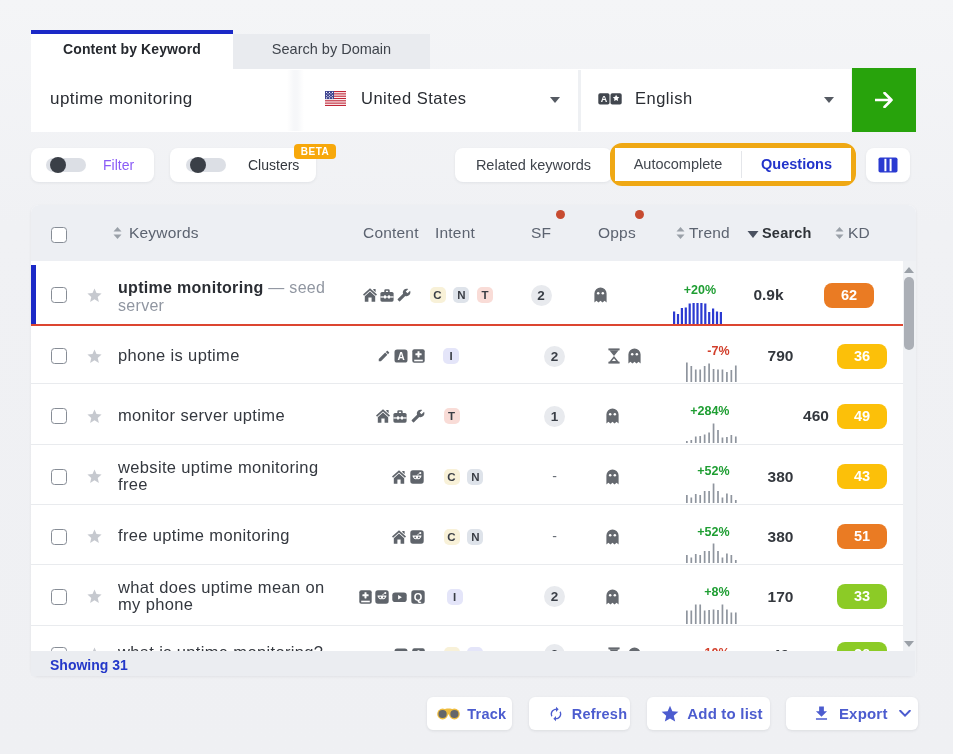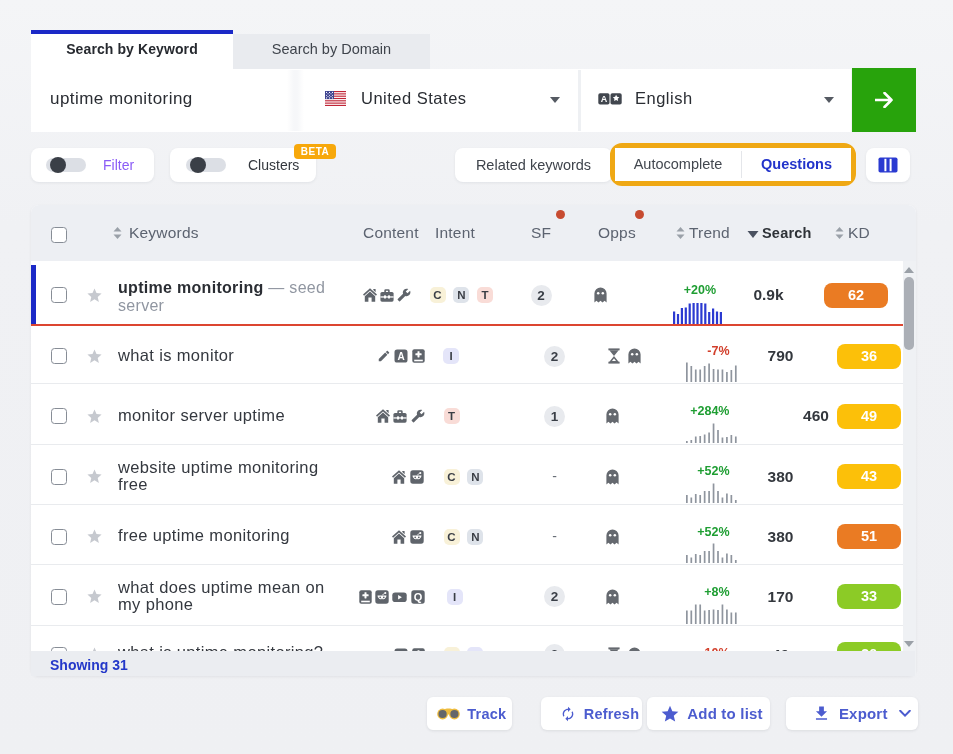--- a/index.html
+++ b/index.html
@@ -30,34 +30,34 @@
   .hlabel { position:absolute; top:205px; height:56px; line-height:56px; font-size:15.5px; letter-spacing:0.2px; color:#5c6370; }
   .reddot { position:absolute; width:9px; height:9px; border-radius:50%; background:#c74b30; }
   .gutter { left:903px; top:261px; width:13px; height:415px; background:#eff1f4; }
   .rowline { position:absolute; left:31px; width:872px; height:1px; background:#e9ebee; }
   .cell { position:absolute; display:flex; align-items:center; gap:3.3px; }
   .check { position:absolute; left:51px; width:16px; height:16px; border:1.6px solid #878d96; border-radius:3.5px; background:#fff; }
   .kw { position:absolute; left:118px; font-size:16.5px; letter-spacing:0.35px; color:#34383f; line-height:17.5px; }
   .pill { display:inline-block; width:16px; height:16px; border-radius:5px; font-size:11.5px; font-weight:bold; color:#3a3e45; text-align:center; line-height:16px; margin-right:4.5px; }
   .pC { background:#f8f1d8; } .pN { background:#dee3ea; } .pT { background:#f9dcd7; } .pI { background:#e4e5f9; }
   .sfc { width:21px; height:21px; border-radius:50%; background:#e8eaee; color:#3a3f47; font-size:13.5px; font-weight:bold; text-align:center; line-height:21px; }
-  .kd { position:absolute; width:64px; height:25px; border-radius:8px; color:#fff; font-size:14.5px; font-weight:bold; text-align:center; line-height:25px; }
+  .kd { position:absolute; width:50px; height:25px; border-radius:8px; color:#fff; font-size:14.5px; font-weight:bold; text-align:center; line-height:25px; }
   .kdy { background:#fcc009; } .kdo { background:#ea7b23; } .kdg { background:#8ccb26; }
   .pct { position:absolute; font-size:12.5px; font-weight:bold; }
   .green { color:#1f9e33; } .red { color:#d23f2b; }
   .srch { position:absolute; font-size:15.5px; font-weight:bold; color:#33373d; text-align:center; }
   .footer { left:31px; top:651px; width:884px; height:25px; background:#ebedf1; }
   .showing { left:50px; top:653px; height:25px; line-height:25px; font-size:14px; font-weight:bold; color:#2438c9; }
   
   .bbtn { position:absolute; top:697px; height:33px; background:#fff; border-radius:6px; box-shadow:0 1px 3px rgba(40,45,60,.10); display:flex; align-items:center; justify-content:center; font-size:14.5px; letter-spacing:0.2px; font-weight:bold; color:#4c5ccf; }
 </style>
 </head>
 <body>
 
-<div class="abs tab1">Search by Keyword</div>
+<div class="abs tab1">Content by Keyword</div>
 <div class="abs tab2">Search by Domain</div>
 
 <div class="abs searchrow"></div>
 <div class="abs sr-div1"></div>
 <div class="abs sr-div2"></div>
 <div class="abs kwtext">uptime monitoring</div>
 <div class="abs" id="flag" style="left:325px; top:91px;">
   <svg width="21" height="15" viewBox="0 0 21 15">
     <rect width="21" height="15" fill="#fff"></rect>
     <g fill="#c02637">
@@ -223,21 +223,21 @@
       <rect x="39.00" y="5.50" width="2.20" height="15.5" fill="#2b3ad1"></rect>
       <rect x="42.90" y="8.50" width="2.20" height="12.5" fill="#2b3ad1"></rect>
       <rect x="46.80" y="9.00" width="2.20" height="12.0" fill="#2b3ad1"></rect>
     </svg>
 <div class="srch" style="left:733.5px; top:286.0px; width:70px;">0.9k</div>
 <div class="kd kdo" style="left:824.0px; top:282.5px;">62</div>
 <div class="check" style="top:348.0px;"></div>
 <svg class="abs" style="left:86px; top:347.5px;" width="17" height="17" viewBox="0 0 24 24">
       <path fill="#c6c9cf" d="M12 17.27L18.18 21l-1.64-7.03L22 9.24l-7.19-.61L12 2 9.19 8.63 2 9.24l5.46 4.73L5.82 21z"></path>
     </svg>
-<div class="kw" style="top:346.6px;">what is monitor</div>
+<div class="kw" style="top:346.6px;">phone is uptime</div>
 <div class="cell" style="right:528.5px; top:349.0px; height:14px;">
       <svg class="ci" width="14" height="14" viewBox="0 0 24 24">
         <path fill="#5f646b" d="M3 17.25V21h3.75L17.81 9.94l-3.75-3.75L3 17.25zM20.71 7.04c.39-.39.39-1.02 0-1.41l-2.34-2.34c-.39-.39-1.02-.39-1.41 0l-1.83 1.83 3.75 3.75 1.83-1.83z"></path>
       </svg>
       <svg class="ci" width="14" height="14" viewBox="0 0 14 14">
         <rect fill="#5f646b" x="0.5" y="0.5" width="13" height="13" rx="2.6"></rect>
         <text x="7" y="10.6" font-family="Liberation Sans" font-size="10" font-weight="bold" fill="#fff" text-anchor="middle">A</text>
       </svg>
       <svg class="ci" width="13" height="14" viewBox="0 0 13 14">
         <rect fill="#5f646b" x="0.3" y="0.3" width="12.4" height="13.4" rx="2"></rect>
@@ -523,21 +523,21 @@
 
 <div id="bottombtns">
 <div class="bbtn" style="left:426.5px; width:85.5px; padding-left:5px;">
   <svg width="23" height="13" viewBox="0 0 23 13" style="margin-right:7px;">
     <rect x="7" y="1.5" width="9" height="6" rx="3" fill="#eebc3f"></rect>
     <circle cx="5.6" cy="7" r="5.4" fill="#eebc3f"></circle>
     <circle cx="17.4" cy="7" r="5.4" fill="#eebc3f"></circle>
     <circle cx="5.6" cy="7" r="4.1" fill="#64666a"></circle>
     <circle cx="17.4" cy="7" r="4.1" fill="#64666a"></circle>
   </svg>Track</div>
-<div class="bbtn" style="left:529px; width:101px; padding-left:16px;margin-left:12px;">
+<div class="bbtn" style="left:529px; width:101px; padding-left:16px;">
   <svg width="16" height="16" viewBox="0 0 24 24" style="margin-right:8px;">
         <path fill="#4c5ccf" d="M12 6v3l4-4-4-4v3c-4.42 0-8 3.58-8 8 0 1.57.46 3.03 1.24 4.26L6.7 14.8c-.45-.83-.7-1.79-.7-2.8 0-3.31 2.69-6 6-6zm6.76 1.74L17.3 9.2c.44.84.7 1.79.7 2.8 0 3.31-2.69 6-6 6v-3l-4 4 4 4v-3c4.42 0 8-3.58 8-8 0-1.57-.46-3.03-1.24-4.26z"></path>
       </svg>Refresh</div>
 <div class="bbtn" style="left:646.5px; width:123px; padding-left:7px; font-size:15px;">
   <svg width="20" height="20" viewBox="0 0 24 24" style="margin-right:7px;">
         <path fill="#4c5ccf" d="M12 17.27L18.18 21l-1.64-7.03L22 9.24l-7.19-.61L12 2 9.19 8.63 2 9.24l5.46 4.73L5.82 21z"></path>
       </svg>Add to list</div>
 <div class="bbtn" style="left:786px; width:131.5px; padding-left:19px; font-size:15px;">
   <svg width="19" height="19" viewBox="0 0 24 24" style="margin-right:8px;">
         <path fill="#4c5ccf" d="M19 9h-4V3H9v6H5l7 7 7-7zM5 18v2h14v-2H5z"></path>

